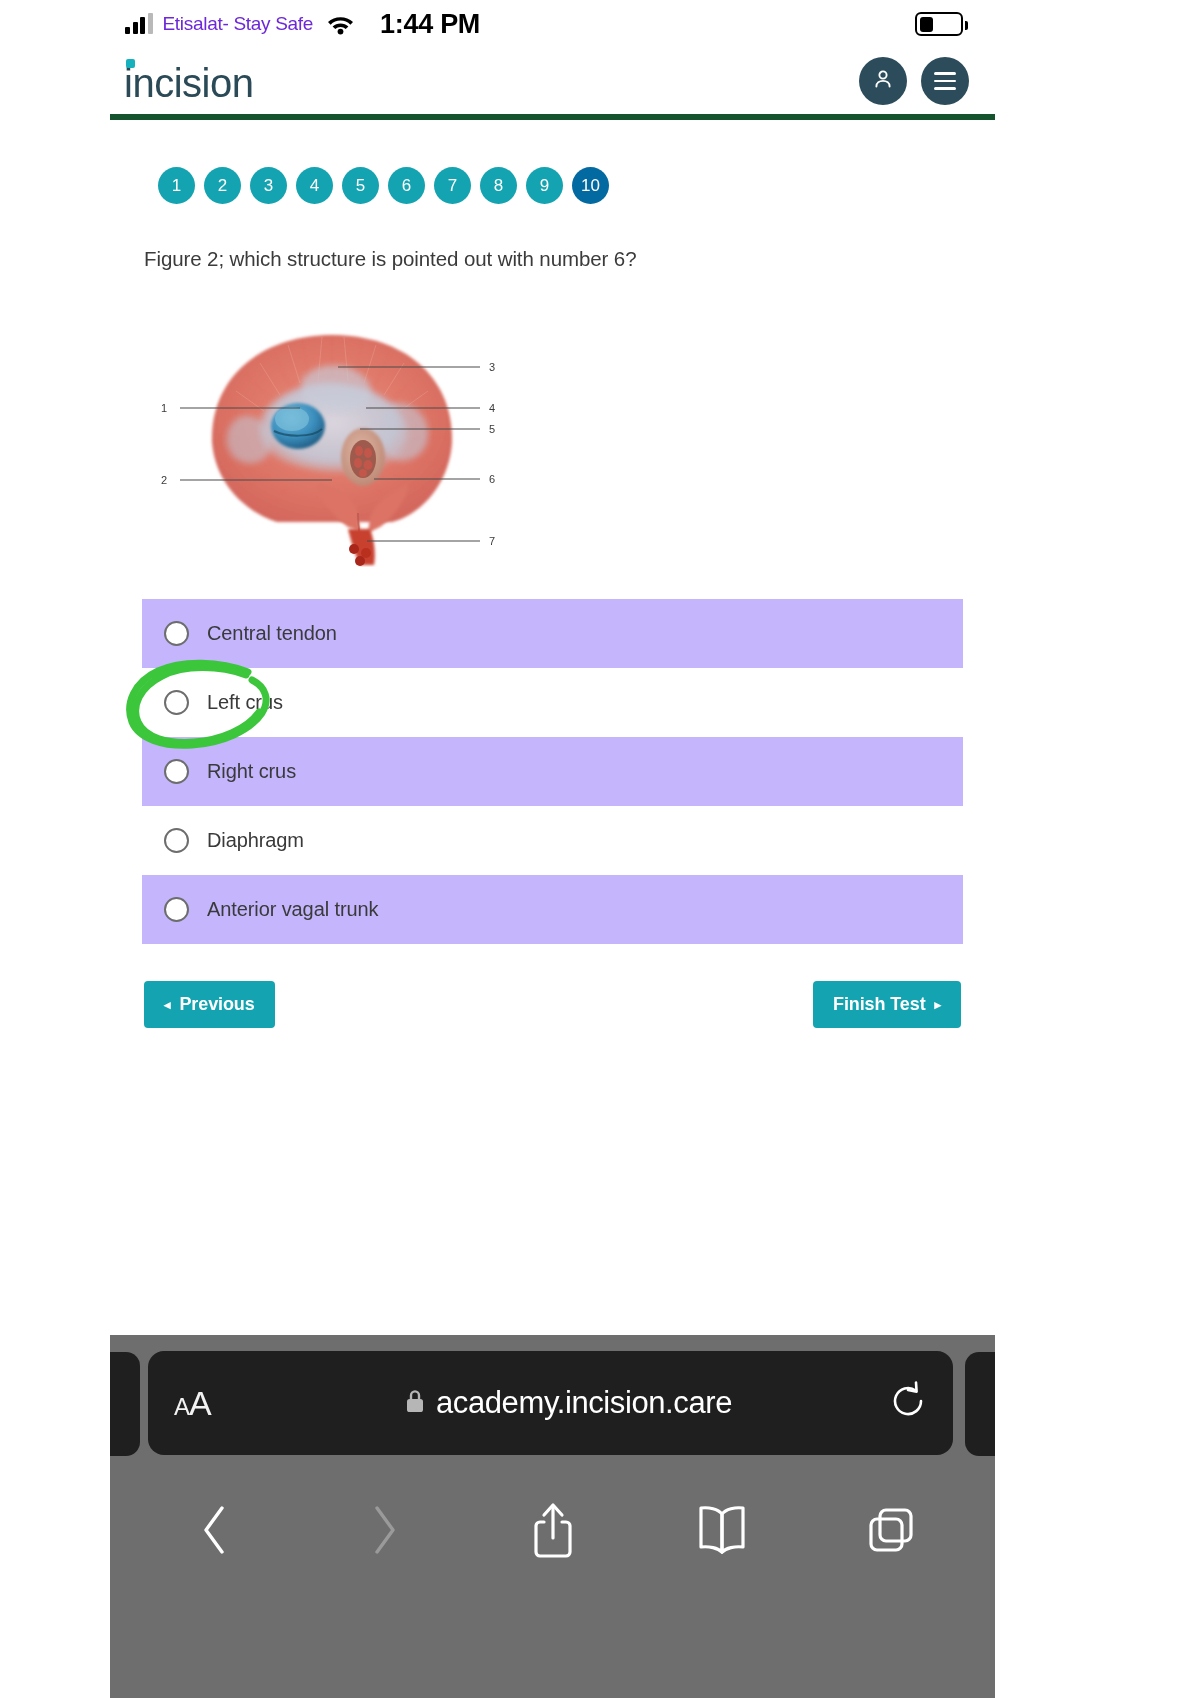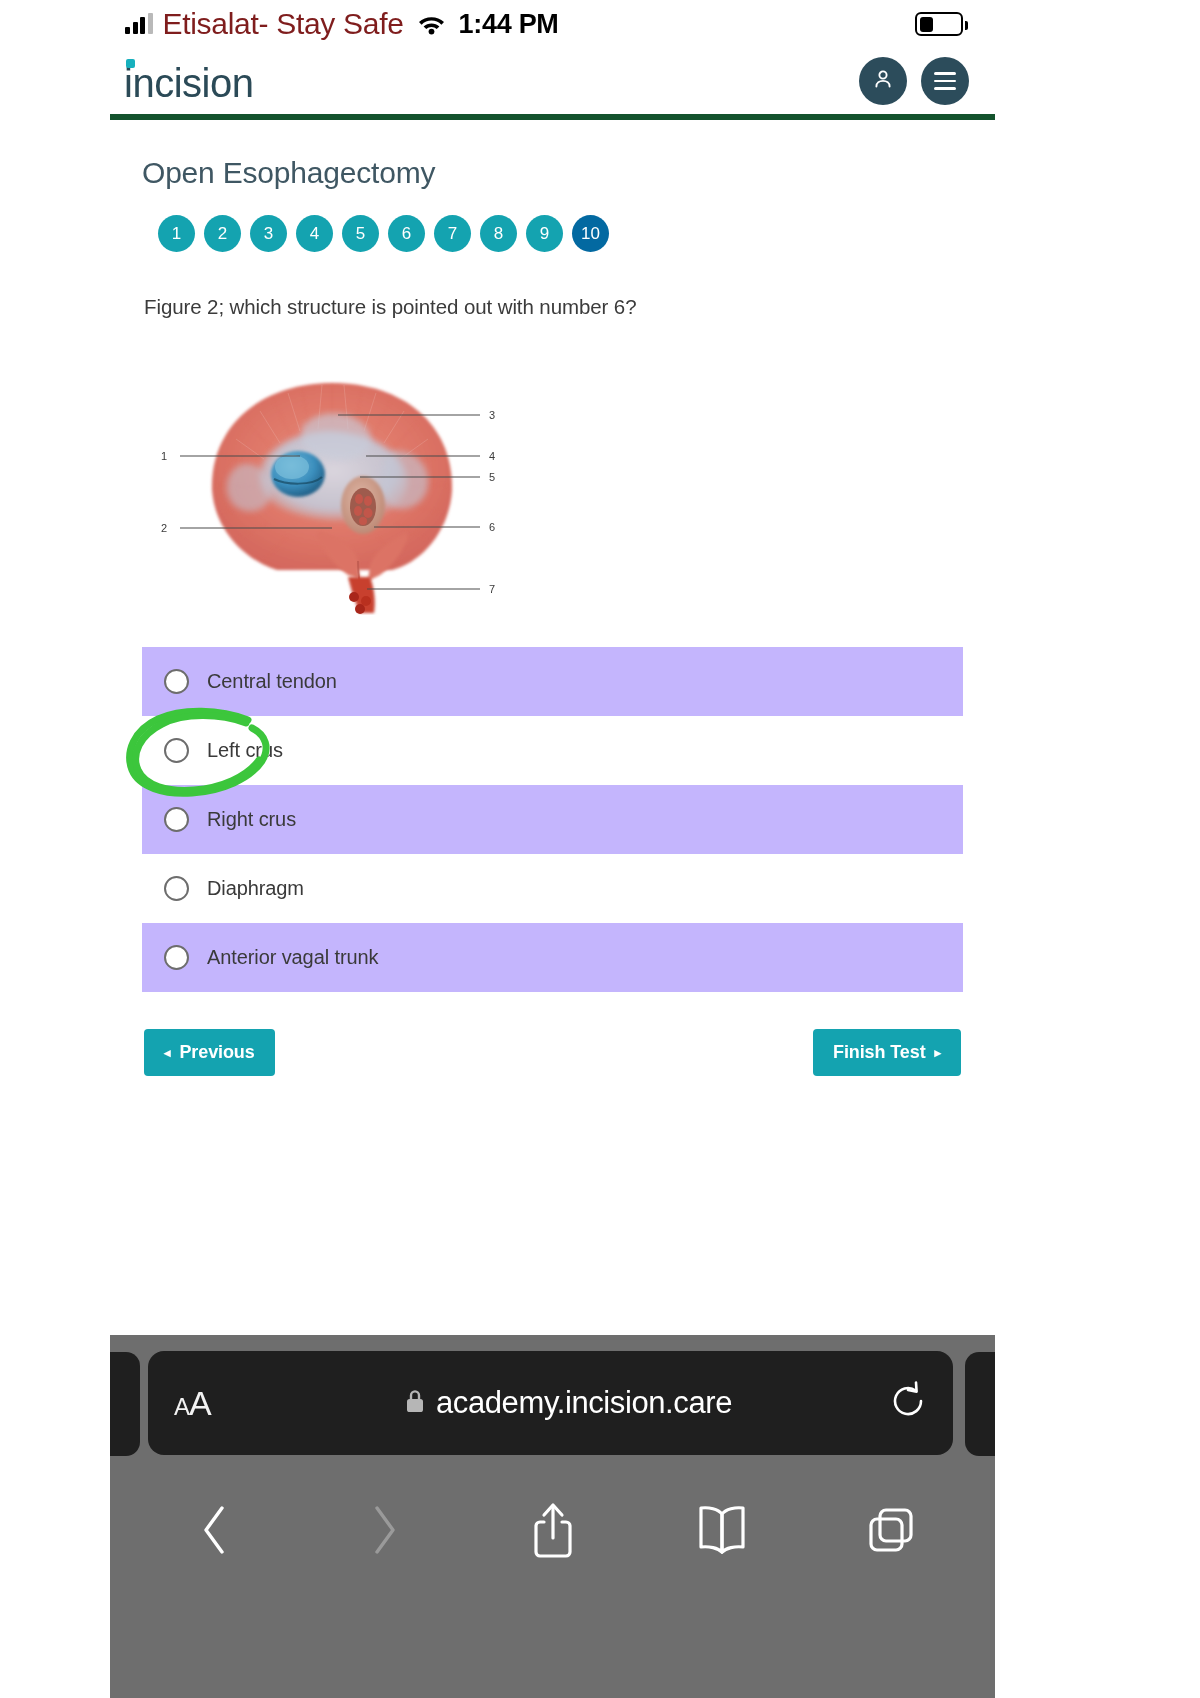--- a/index.html
+++ b/index.html
@@ -33,23 +33,23 @@
     display: flex; align-items: center;
     font-family: "Liberation Sans", sans-serif;
   }
   .sb-left { display:flex; align-items:center; gap:10px; margin-left:15px; }
   .signal-bars { display:flex; align-items:flex-end; gap:2.5px; height:20px; }
   .signal-bars i { display:block; width:5px; background:#000; border-radius:1px; }
   .signal-bars i:nth-child(1){ height:7px; }
   .signal-bars i:nth-child(2){ height:12px; }
   .signal-bars i:nth-child(3){ height:17px; }
   .signal-bars i:nth-child(4){ height:21px; background:#b9b9b9; }
-  .carrier { font-size:30px; font-weight:500; color:#7f1d1d; letter-spacing:-0.3px; }
+  .carrier { font-size:19px; font-weight:500; color:#6d28d9; letter-spacing:-0.3px; }
   .wifi-icon { width:27px; height:22px; position:relative; margin-left:4px;}
-  .clock { font-size:27px; font-weight:700; color:#000; margin-left:4px; letter-spacing:-0.3px;}
+  .clock { font-size:27px; font-weight:700; color:#000; margin-left:16px; letter-spacing:-0.3px;}
   .battery {
     position:absolute; right:32px; top:12px;
     width:48px; height:24px;
     border:2.5px solid #000; border-radius:6px;
     box-sizing:border-box;
   }
   .battery::after{
     content:""; position:absolute; right:-7px; top:7px;
     width:3px; height:9px; background:#000; border-radius:0 2px 2px 0;
   }
@@ -277,21 +277,20 @@
           <span></span>
             <span></span>
             <span></span>
         </span>
       </div>
     </div>
   </div>
 
   <div class="content">
 
-    <h1 class="page-title">Open Esophagectomy</h1>
 
     <div class="steps">
       <div class="step">1</div>
       <div class="step">2</div>
       <div class="step">3</div>
       <div class="step">4</div>
       <div class="step">5</div>
       <div class="step">6</div>
       <div class="step">7</div>
       <div class="step">8</div>

